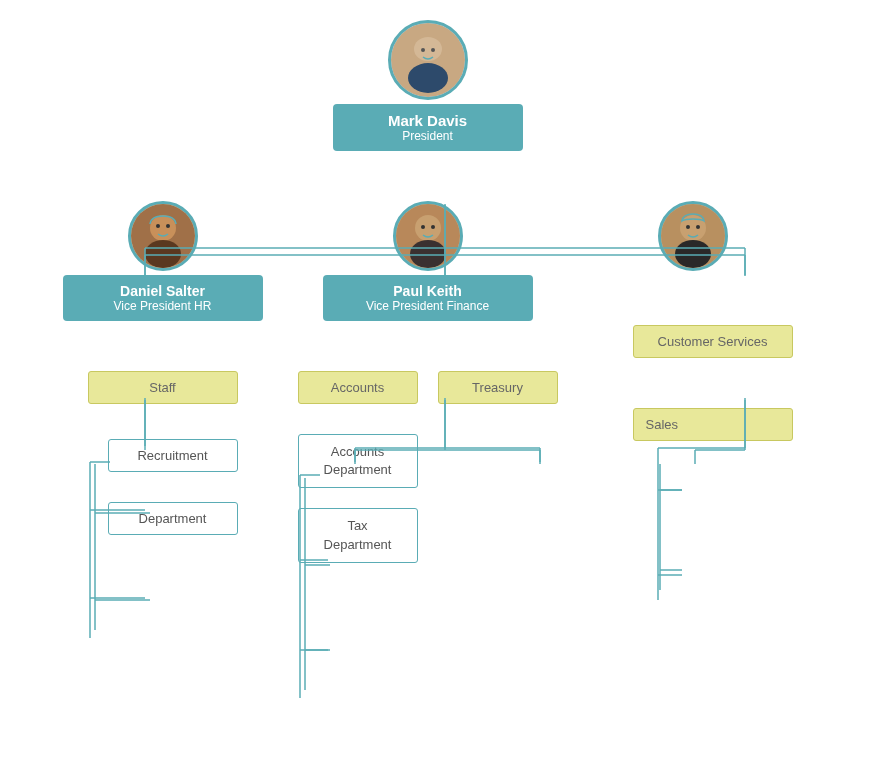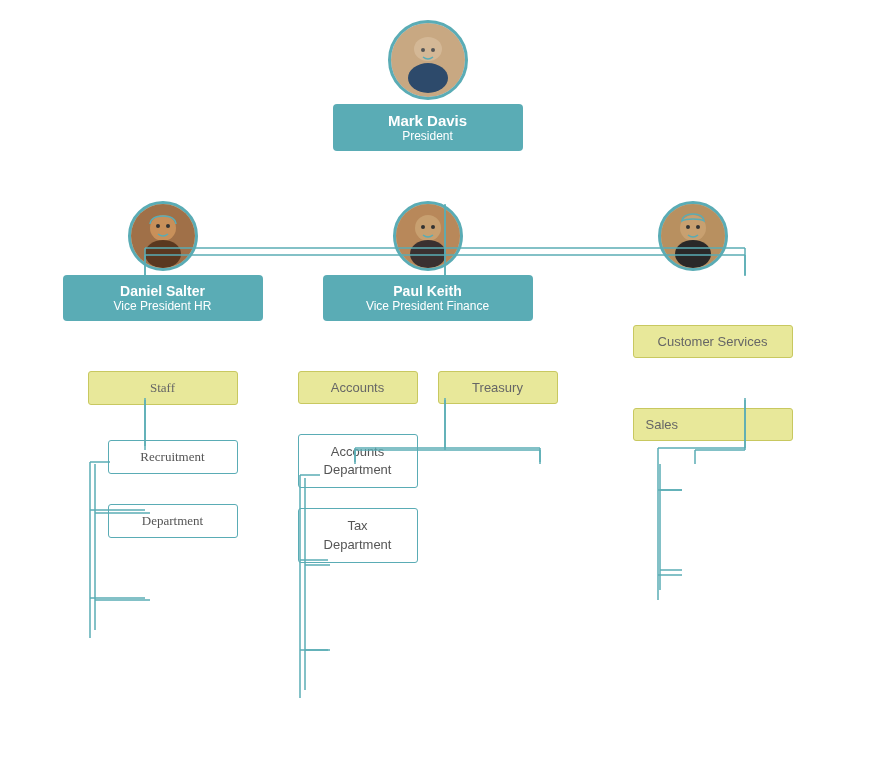--- a/index.html
+++ b/index.html
@@ -106,21 +106,21 @@
           <circle cx="37" cy="22" r="2" fill="#333"></circle>
           <path d="M27 30 Q32 34 37 30" stroke="#8a5530" stroke-width="1.5" fill="none"></path>
           <path d="M19 20 Q20 12 32 12 Q44 12 45 20" fill="#5a3820"></path>
         </svg>
       </div>
       <div style="background:#5aacb5; color:white; border-radius:4px; padding:8px 28px; text-align:center; width:200px;">
         <div style="font-weight:bold; font-size:14px;">Daniel Salter</div>
         <div style="font-size:12px;">Vice President HR</div>
       </div>
 
-      <div style="margin-top:50px;font-family:Liberation Serif, serif;">
+      <div style="margin-top:50px;">
         <div style="background:#e8e89a; border:1.5px solid #c8c860; border-radius:3px; padding:8px 28px; text-align:center; font-size:13px; color:#666; width:150px;">Staff</div>
 
         <div style="display:flex; flex-direction:column; align-items:flex-end; margin-top:35px; gap:30px;">
           <div style="background:white; border:1.5px solid #5aacb5; border-radius:3px; padding:8px 16px; text-align:center; font-size:13px; color:#555; width:130px;">Recruitment</div>
           <div style="background:white; border:1.5px solid #5aacb5; border-radius:3px; padding:8px 16px; text-align:center; font-size:13px; color:#555; width:130px;">Department</div>
         </div>
       </div>
     </div>
 
     <div style="display:flex; flex-direction:column; align-items:center; width:280px;">

